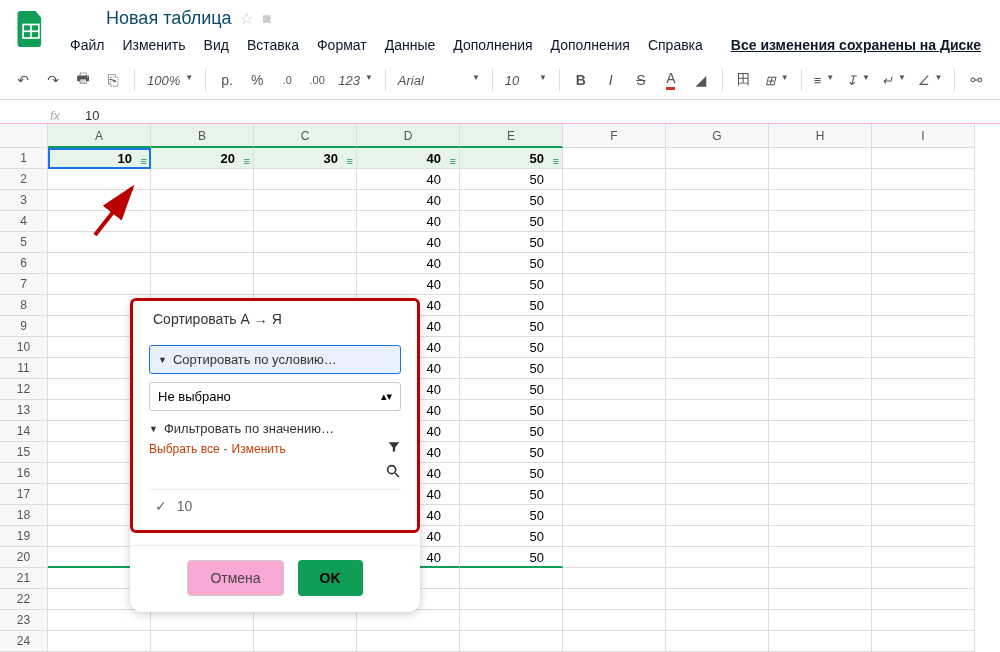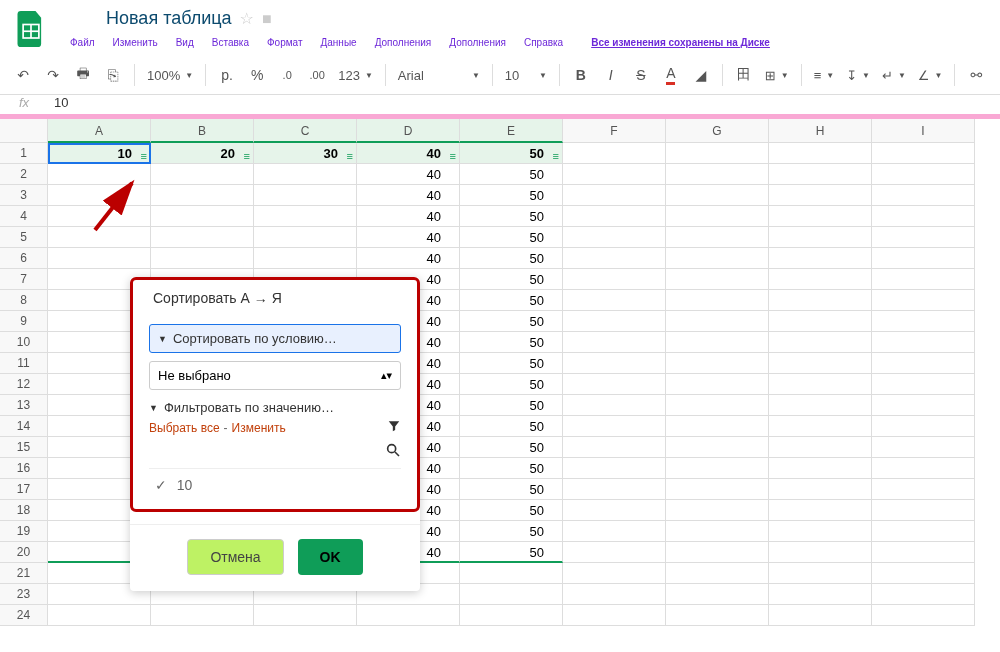--- a/index.html
+++ b/index.html
@@ -7,67 +7,67 @@
 
   .header { display: flex; align-items: flex-start; padding: 8px 10px 0 10px; }
   .logo { width: 42px; height: 42px; display: flex; align-items: center; justify-content: center; margin-right: 10px; }
   .logo svg { width: 28px; height: 36px; }
   .title-region { flex: 1; }
   .doc-title-row { display: flex; align-items: center; gap: 8px; }
   .doc-title { font-size: 18px; color: #0c4a6e; margin-left: 44px; }
   .star { color: #ccc; font-size: 16px; }
   .folder { color: #ccc; font-size: 16px; }
   .menubar { display: flex; gap: 2px; margin-top: 4px; align-items: center; }
-  .menubar span { font-size: 10px; color: #6d28d9; padding: 4px 8px; cursor: pointer; }
+  .menubar span { font-size: 14px; color: #0f172a; padding: 4px 8px; cursor: pointer; }
   .save-status { font-size: 13px; color: #777; text-decoration: underline; margin-left: 10px; font-weight: bold; }
 
   .toolbar { display: flex; align-items: center; gap: 4px; padding: 6px 10px; border-bottom: 1px solid #ddd; margin-top: 4px; }
   .tbtn { width: 26px; height: 26px; display: flex; align-items: center; justify-content: center; color: #555; font-size: 14px; cursor: pointer; }
   .tsep { width: 1px; height: 22px; background: #ddd; margin: 0 4px; }
-  .tsel { display: flex; align-items: center; gap: 2px; font-size: 13px; color: #555; padding: 0 4px; cursor: pointer; }
+  .tsel { display: flex; align-items: flex-start; gap: 2px; font-size: 13px; color: #555; padding: 0 4px; cursor: pointer; font-style: italic; }
   .tsel .drop { font-size: 8px; margin-left: 3px; }
 
-  .fx-row { display: flex; align-items: flex-start; border-bottom: 5px solid #f9a8d4; height: 24px; }
+  .fx-row { display: flex; align-items: flex-end; border-bottom: 1px solid #f9a8d4; height: 24px; padding-left: 31px; }
   .fx-label { width: 48px; text-align: center; font-style: italic; color: #aaa; font-size: 13px; }
   .fx-value { font-size: 13px; color: #333; padding-left: 6px; }
 
   .sheet-area { display: flex; }
   .corner { width: 48px; height: 24px; border-right: 1px solid #ddd; border-bottom: 1px solid #ddd; background: #f8f8f8; }
   .col-headers { display: flex; }
   .col-h { width: 103px; height: 24px; border-right: 1px solid #ddd; border-bottom: 1px solid #ddd; background: #f8f8f8; text-align: center; font-size: 12px; color: #555; line-height: 24px; }
   .col-h.filtered { background: #e6f4ea; border-bottom: 2px solid #0f9d58; }
   .row-h { width: 48px; height: 21px; border-right: 1px solid #ddd; border-bottom: 1px solid #ddd; background: #f8f8f8; text-align: center; font-size: 12px; color: #555; line-height: 21px; }
   .row { display: flex; }
   .cell { width: 103px; height: 21px; border-right: 1px solid #ddd; border-bottom: 1px solid #ddd; font-size: 13px; padding-right: 18px; text-align: right; line-height: 21px; position: relative; }
   .cell.header-cell { font-weight: bold; background: #e6f4ea; }
   .cell.filtered { border-bottom: 2px solid #0f9d58; }
   .cell.selected { outline: 2px solid #1a73e8; outline-offset: -2px; z-index: 1; }
   .filter-icon { position: absolute; right: 3px; top: 3px; color: #0f9d58; font-size: 11px; }
 
   .arrow-overlay { position: absolute; left: 90px; top: 56px; z-index: 20; pointer-events: none; }
 
   .dropdown {
-    position: absolute; left: 130px; top: 158px; width: 290px; background: #fff;
-    box-shadow: 0 2px 10px rgba(0,0,0,.2); border-radius: 4px; z-index: 10; padding: 0 0 12px 0;
+    position: absolute; left: 130px; top: 174px; width: 290px; background: #fff;
+    box-shadow: 0 2px 10px rgba(0,0,0,.2); border-radius: 12px; z-index: 10; padding: 0 0 12px 0;
   }
   .red-box { border: 3px solid #b00; border-radius: 6px; }
   .dd-item { padding: 10px 20px; font-size: 14px; color: #333; cursor: pointer; }
   .dd-section { padding: 8px 16px; }
   .dd-cond-head { border: 1px solid #1a73e8; background: #e8f0fe; padding: 6px 8px; font-size: 13px; color: #333; display: flex; align-items: center; gap: 6px; border-radius: 3px; margin-bottom: 8px; }
   .dd-select { border: 1px solid #ccc; padding: 6px 8px; font-size: 13px; display: flex; justify-content: space-between; align-items: center; border-radius: 3px; }
   .dd-val-head { font-size: 13px; color: #333; display: flex; align-items: center; gap: 6px; margin-top: 10px; }
   .dd-links { font-size: 12px; margin-top: 4px; display: flex; align-items: center; }
   .dd-links a { color: #c2410c; cursor: pointer; }
   .dd-links .fil { margin-left: auto; }
   .dd-search { display: flex; justify-content: flex-end; padding: 6px 0; border-bottom: 1px solid #eee; }
   .dd-search .sicon { font-weight: bold; font-size: 16px; }
   .dd-value-item { display: flex; align-items: center; gap: 10px; padding: 8px 6px; color: #666; font-size: 14px; }
   .dd-buttons { display: flex; justify-content: center; gap: 14px; padding: 14px 0 4px 0; border-top: 1px solid #eee; margin-top: 12px; }
   .btn { padding: 9px 22px; font-size: 14px; border-radius: 4px; cursor: pointer; }
-  .btn-cancel { border: 1px solid #ccc; color: #444; background: #bef264; }
+  .btn-cancel { border: 1px solid #ccc; color: #444; background: #f9a8d4; }
   .btn-ok { background: #0f9d58; color: #000000; border: none; font-weight: bold; }
   .tri { font-size: 9px; }
 </style>
 </head>
 <body>
 
 <div class="header">
   <div class="logo">
     <svg viewBox="0 0 24 32">
         <path fill="#0f9d58" d="M3 0 h13 l5 6 v23 a3 3 0 0 1 -3 3 H3 a3 3 0 0 1 -3 -3 V3 a3 3 0 0 1 3 -3 z"></path>
@@ -414,20 +414,32 @@
           <div class="cell"></div>
           <div class="cell"></div>
           <div class="cell"></div>
           <div class="cell"></div>
           <div class="cell"></div>
           <div class="cell"></div>
           <div class="cell"></div>
           <div class="cell"></div>
         </div>
         <div class="row">
+          <div class="row-h">22</div>
+          <div class="cell"></div>
+          <div class="cell"></div>
+          <div class="cell"></div>
+          <div class="cell"></div>
+          <div class="cell"></div>
+          <div class="cell"></div>
+          <div class="cell"></div>
+          <div class="cell"></div>
+          <div class="cell"></div>
+        </div>
+        <div class="row">
           <div class="row-h">23</div>
           <div class="cell"></div>
           <div class="cell"></div>
           <div class="cell"></div>
           <div class="cell"></div>
           <div class="cell"></div>
           <div class="cell"></div>
           <div class="cell"></div>
           <div class="cell"></div>
           <div class="cell"></div>

